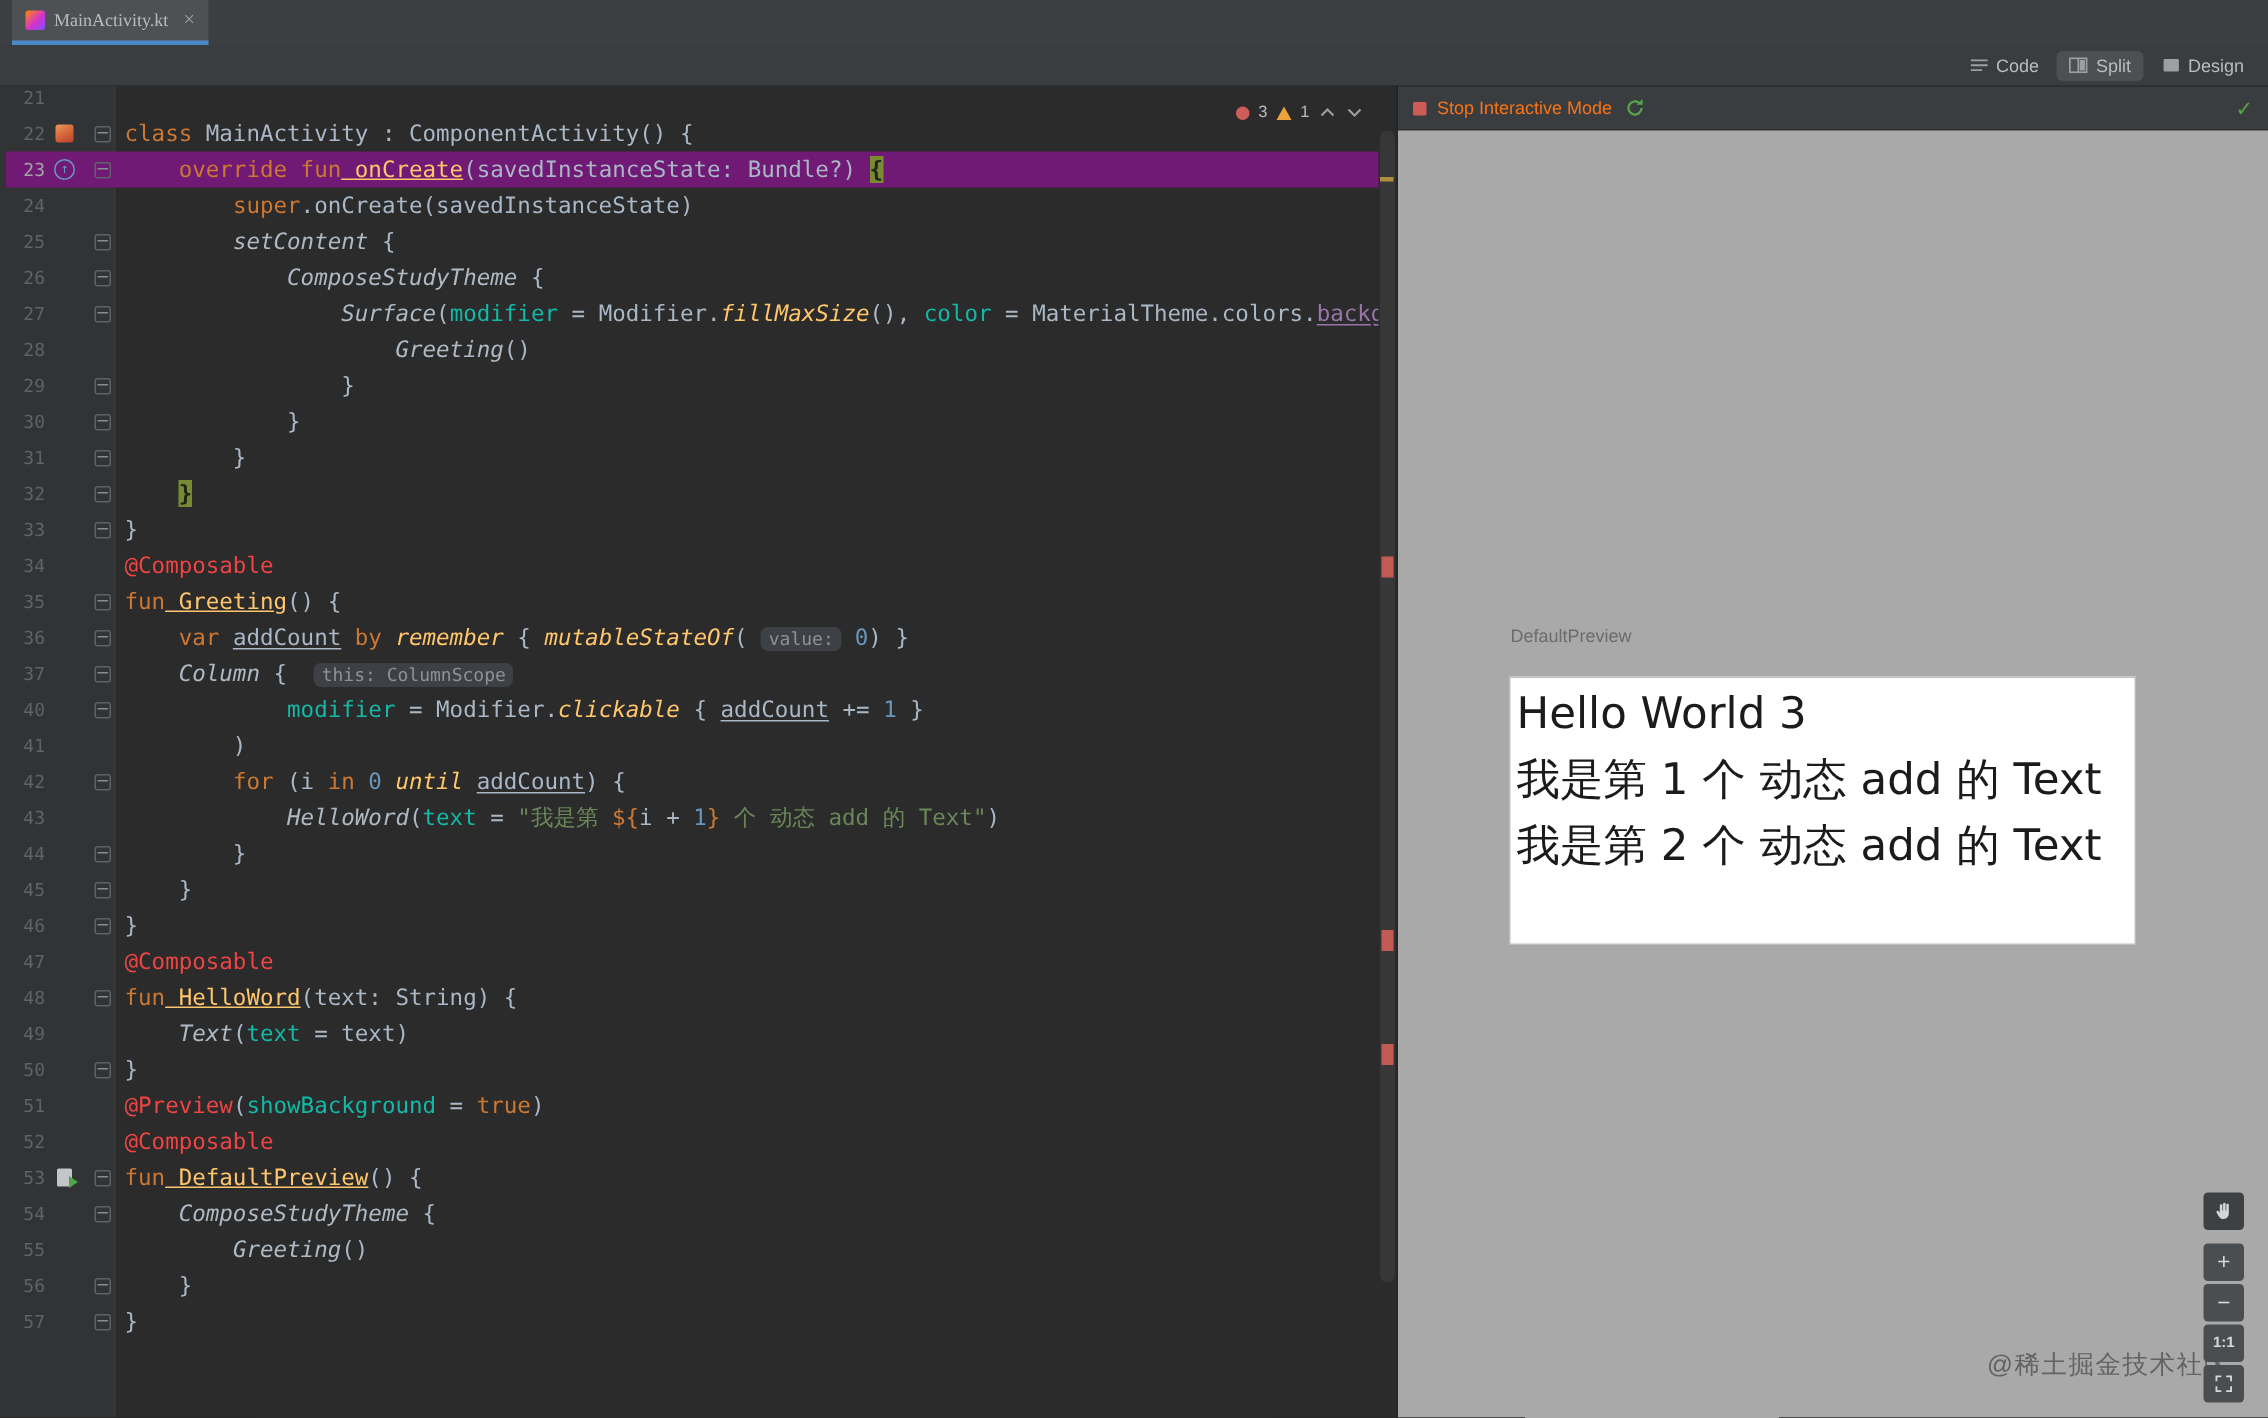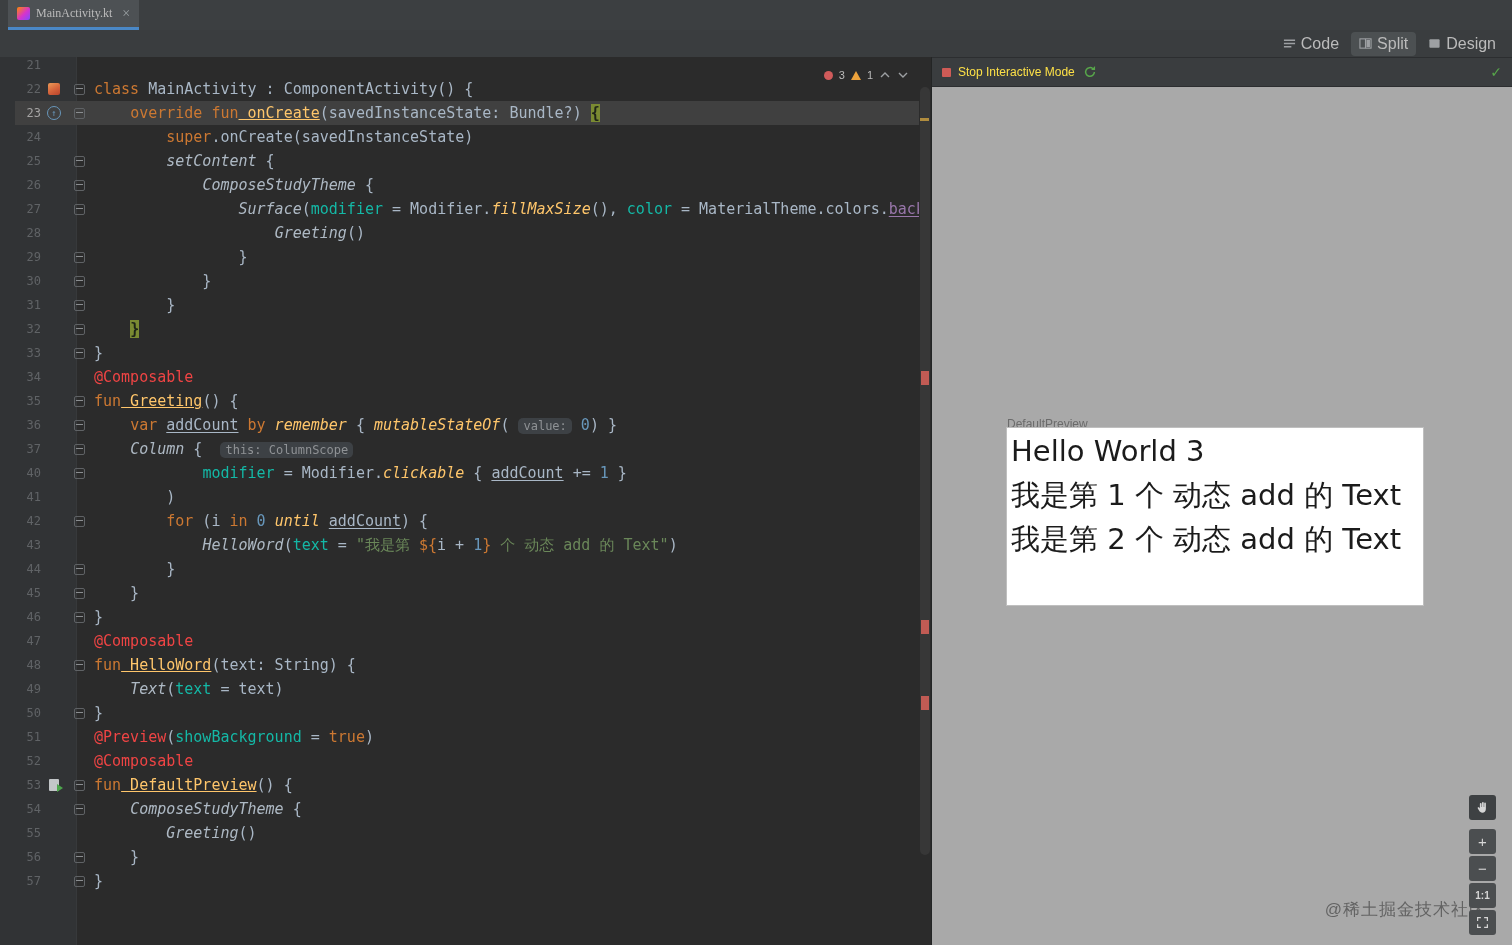--- a/index.html
+++ b/index.html
@@ -8,33 +8,33 @@
 
   
   .tabbar{height:30px;background:#3c3f41;display:flex;align-items:stretch;padding-left:8px;}
   .tab{display:flex;align-items:center;gap:6px;padding:0 9px;background:#4d5154;
        border-bottom:3px solid #4a88c7;color:#bbbbbb;font-size:12px;font-family:Liberation Serif, serif;}
   .kticon{width:13px;height:13px;border-radius:2px;
        background:linear-gradient(135deg,#ff8a00 0%,#d633ce 55%,#7c4dff 100%);}
   .tab-close{color:#9aa0a3;font-size:14px;line-height:12px;margin-left:4px;}
   .modebar{height:27px;background:#3a3d3f;display:flex;align-items:center;justify-content:flex-end;
        padding-right:8px;gap:4px;}
-  .mode{display:flex;align-items:center;gap:5px;color:#bbbbbb;font-size:16px;padding:3px 8px;border-radius:4px;}
+  .mode{display:flex;align-items:center;gap:5px;color:#bbbbbb;font-size:12px;padding:3px 8px;border-radius:4px;}
   .mode.selected{background:#4c5052;}
 
   
   .main{position:absolute;top:57px;left:0;right:0;bottom:0;display:flex;}
 
   
   .editor{position:relative;width:931px;flex:none;background:#2b2b2b;overflow:hidden;
     font-family:"DejaVu Sans Mono","Liberation Mono",monospace;font-size:15px;line-height:24px;}
   .gutter-bg{position:absolute;top:0;bottom:0;left:0;width:76px;background:#313335;border-right:1px solid #37393b;}
-  .lines{position:absolute;top:-4px;left:15px;right:12px;}
+  .lines{position:absolute;top:-4px;left:4px;right:12px;}
   .row{display:flex;height:24px;position:relative;}
-  .row.caret{background:#404040;}
+  .row.caret{background:#701a75;}
   .ln{width:26px;flex:none;text-align:right;color:#606366;font-size:12px;}
   .row.caret .ln{color:#a4a3a3;}
   .ico{width:26px;flex:none;display:flex;align-items:center;justify-content:center;}
   .foldc{width:24px;flex:none;display:flex;align-items:center;justify-content:center;}
   .codeLn{flex:1;white-space:pre;overflow:hidden;color:#a9b7c6;padding-left:3px;}
 
   .fm{width:9px;height:9px;border:1px solid #5f6265;border-radius:2px;position:relative;display:block;}
   .fm::after{content:"";position:absolute;left:1px;right:1px;top:3px;height:1px;background:#8a8d90;}
 
   .gicon{display:flex;align-items:center;justify-content:center;}
@@ -68,28 +68,28 @@
   .stripe{position:absolute;top:0;bottom:0;right:0;width:12px;z-index:5;}
   .thumb{position:absolute;left:1px;width:10px;top:30px;height:768px;background:rgba(255,255,255,.06);border-radius:5px;}
   .mark{position:absolute;}
   .mark.error{left:2px;width:8px;height:14px;background:#c15b54;}
   .mark.caret{left:1px;width:9px;height:3px;background:#b08c3e;}
 
   
   .preview{flex:1;display:flex;flex-direction:column;border-left:1px solid #232525;min-width:0;}
   .pheader{height:28px;flex:none;background:#3a3d3f;display:flex;align-items:center;gap:8px;
       padding:0 10px;border-top:1px solid #2c2e30;border-bottom:1px solid #2c2e30;}
-  .stopbtn{display:flex;align-items:center;gap:7px;color:#fde047;font-size:12px;}
+  .stopbtn{display:flex;align-items:center;gap:7px;color:#f97316;font-size:12px;}
   .stop-ico{width:9px;height:9px;background:#cf5b56;border-radius:1px;display:block;}
   .spacer{flex:1;}
   .check{color:#57a64a;font-size:14px;font-weight:bold;}
 
   .canvas{flex:1;position:relative;background:#a9a9a9;overflow:hidden;}
   .pv-label{position:absolute;left:75px;top:330px;font-size:12px;color:#6b6b6b;}
-  .card{position:absolute;left:74px;top:340px;width:418px;height:179px;background:#ffffff;
+  .card{position:absolute;left:74px;top:364px;width:418px;height:179px;background:#ffffff;
       border:1px solid #bfbfbf;box-sizing:border-box;padding:1px 4px;overflow:hidden;}
   .cl{font-size:29px;line-height:44px;color:#1b1b1b;white-space:nowrap;
       font-family:"DejaVu Sans","Liberation Sans",sans-serif;}
 
   .zoombar{position:absolute;right:16px;bottom:10px;display:flex;flex-direction:column;gap:2px;z-index:4;}
   .zbtn{width:27px;height:25px;background:#4b4e50;border:0;border-radius:3px;display:flex;
       align-items:center;justify-content:center;color:#d6d6d6;font-size:15px;padding:0;
       font-family:"Liberation Sans",sans-serif;}
   .zbtn.hand{margin-bottom:7px;background:#3e4143;}
   .zbtn.z11{font-size:10px;font-weight:bold;}

